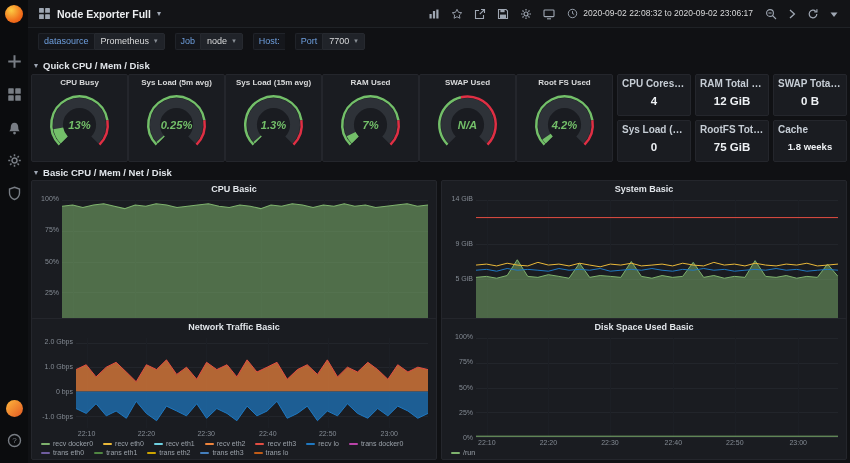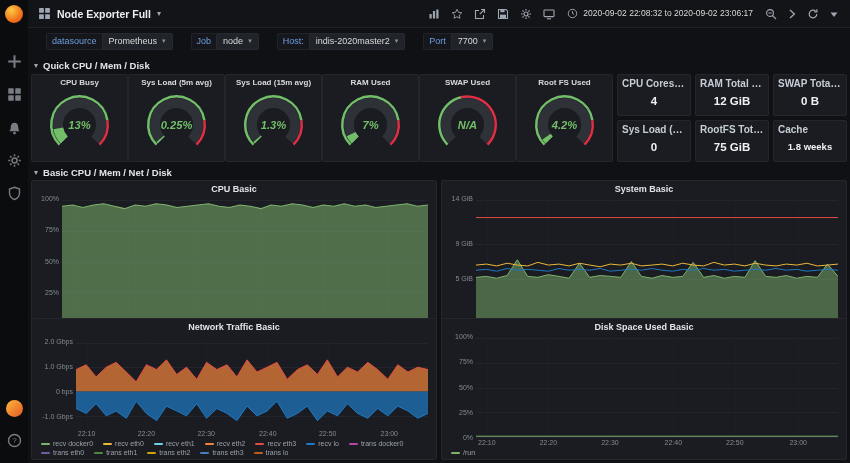--- a/index.html
+++ b/index.html
@@ -37,21 +37,21 @@
   .h-right { margin-left:auto; display:flex; align-items:center; gap:12px; }
   #header-icons { display:flex; gap:11px; align-items:center; }
   #time-controls { display:flex; gap:9px; align-items:center; }
   .h-btn { width:12px; height:12px; color:#9fa7b3; display:flex; cursor:pointer; }
   .h-btn svg { width:100%; height:100%; }
   .time-btn { display:flex; align-items:flex-start; gap:5px; font-size:8.5px; color:#d8d9da; cursor:pointer; }
   .time-btn .h-btn { width:11px; height:11px; }
 
   .submenu { position:absolute; top:28px; left:0; right:0; height:26px; display:flex;
     align-items:center; gap:10px; padding:0 0 0 10px; }
-  .var-chip { display:flex; align-items:flex-end; font-size:9px; cursor:pointer;margin-left:8px; }
+  .var-chip { display:flex; align-items:flex-end; font-size:9px; cursor:pointer; }
   .var-label { color:#6e9fde; background:#15171c; padding:2.5px 5px; border:1px solid #202329;
     border-right:none; border-radius:2px 0 0 2px; white-space:nowrap; }
   .var-value { color:#d8d9da; background:#202329; padding:2.5px 6px; border:1px solid #26292f;
     border-radius:0 2px 2px 0; display:flex; gap:5px; align-items:center; white-space:nowrap; }
   .var-caret { color:#8a9097; font-size:7px; }
 
   .row-header { position:absolute; left:6px; display:flex; align-items:center; gap:5px;
     font-size:9.5px; font-weight:bold; color:#e1e5ea; height:14px; cursor:pointer; }
   .row-chevron { color:#9fa7b3; font-size:8px; }
   #row1-header { top:58px; }
@@ -254,24 +254,20 @@
       </div>
       <div class="var-chip">
         <span class="var-label">Job</span>
         <span class="var-value">
           <span>node</span>
           <span class="var-caret">▾</span>
         </span>
       </div>
       <div class="var-chip">
         <span class="var-label">Host:</span>
-        <span class="var-value">
-          <span>indis-2020master2</span>
-          <span class="var-caret">▾</span>
-        </span>
       </div>
       <div class="var-chip">
         <span class="var-label">Port</span>
         <span class="var-value">
           <span>7700</span>
           <span class="var-caret">▾</span>
         </span>
       </div>
     </div>
 

